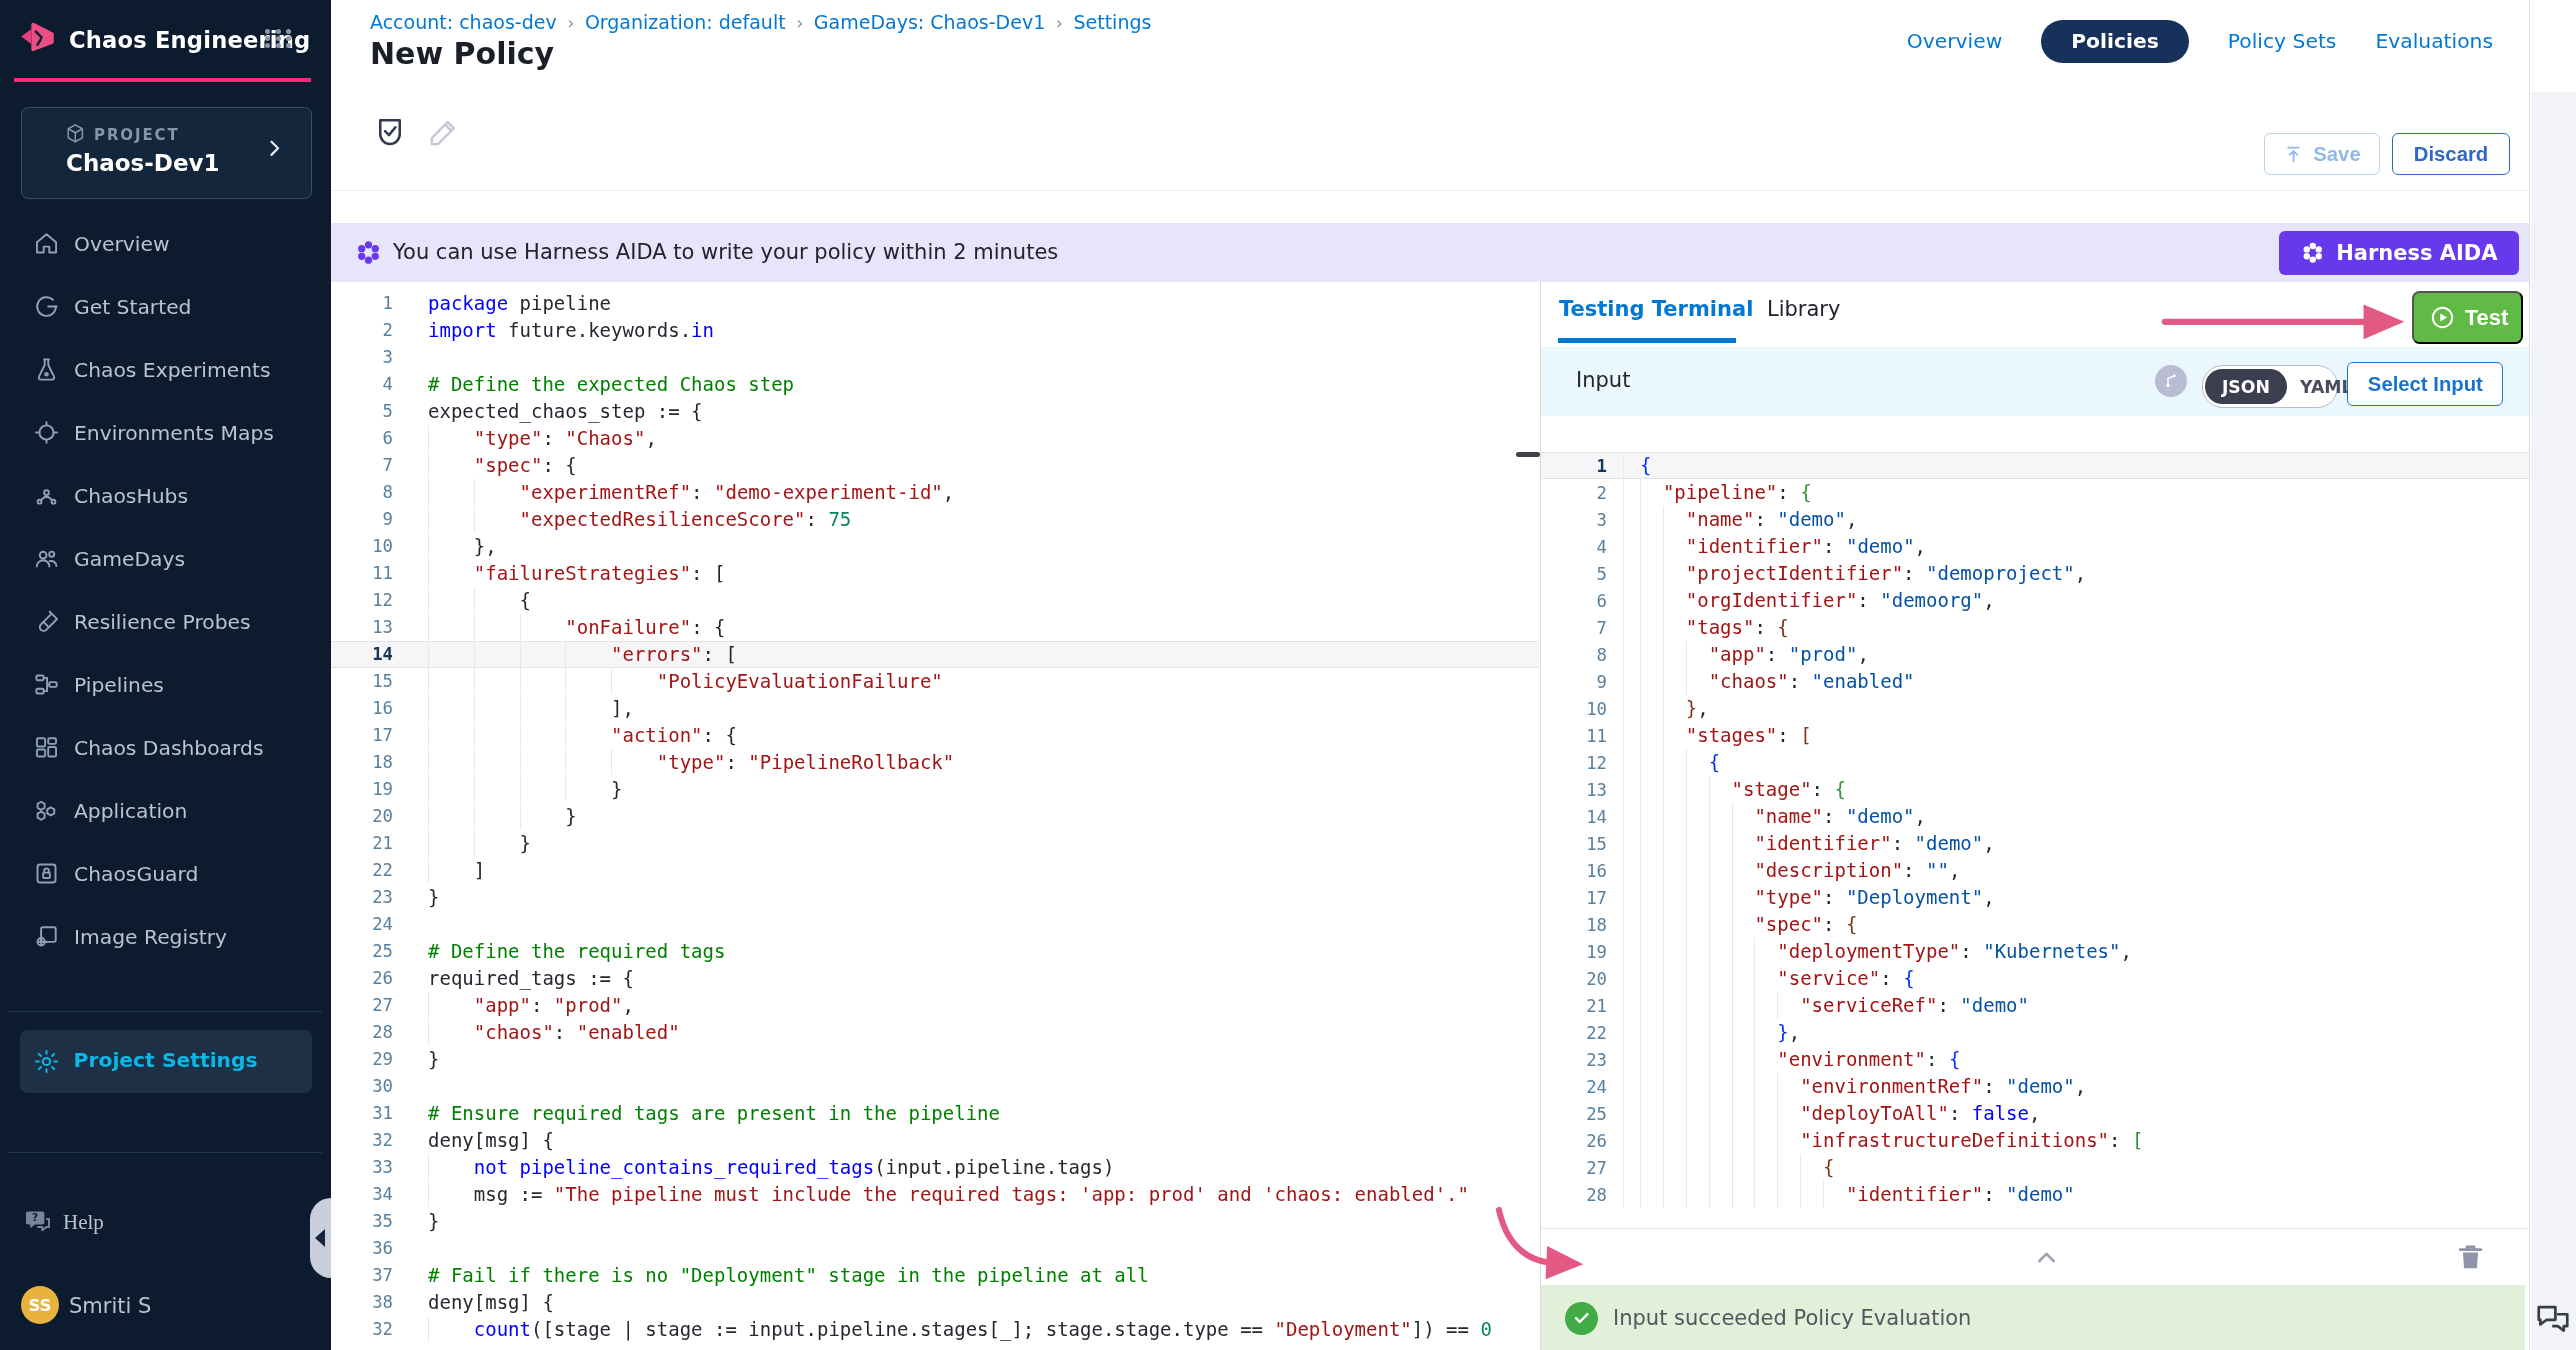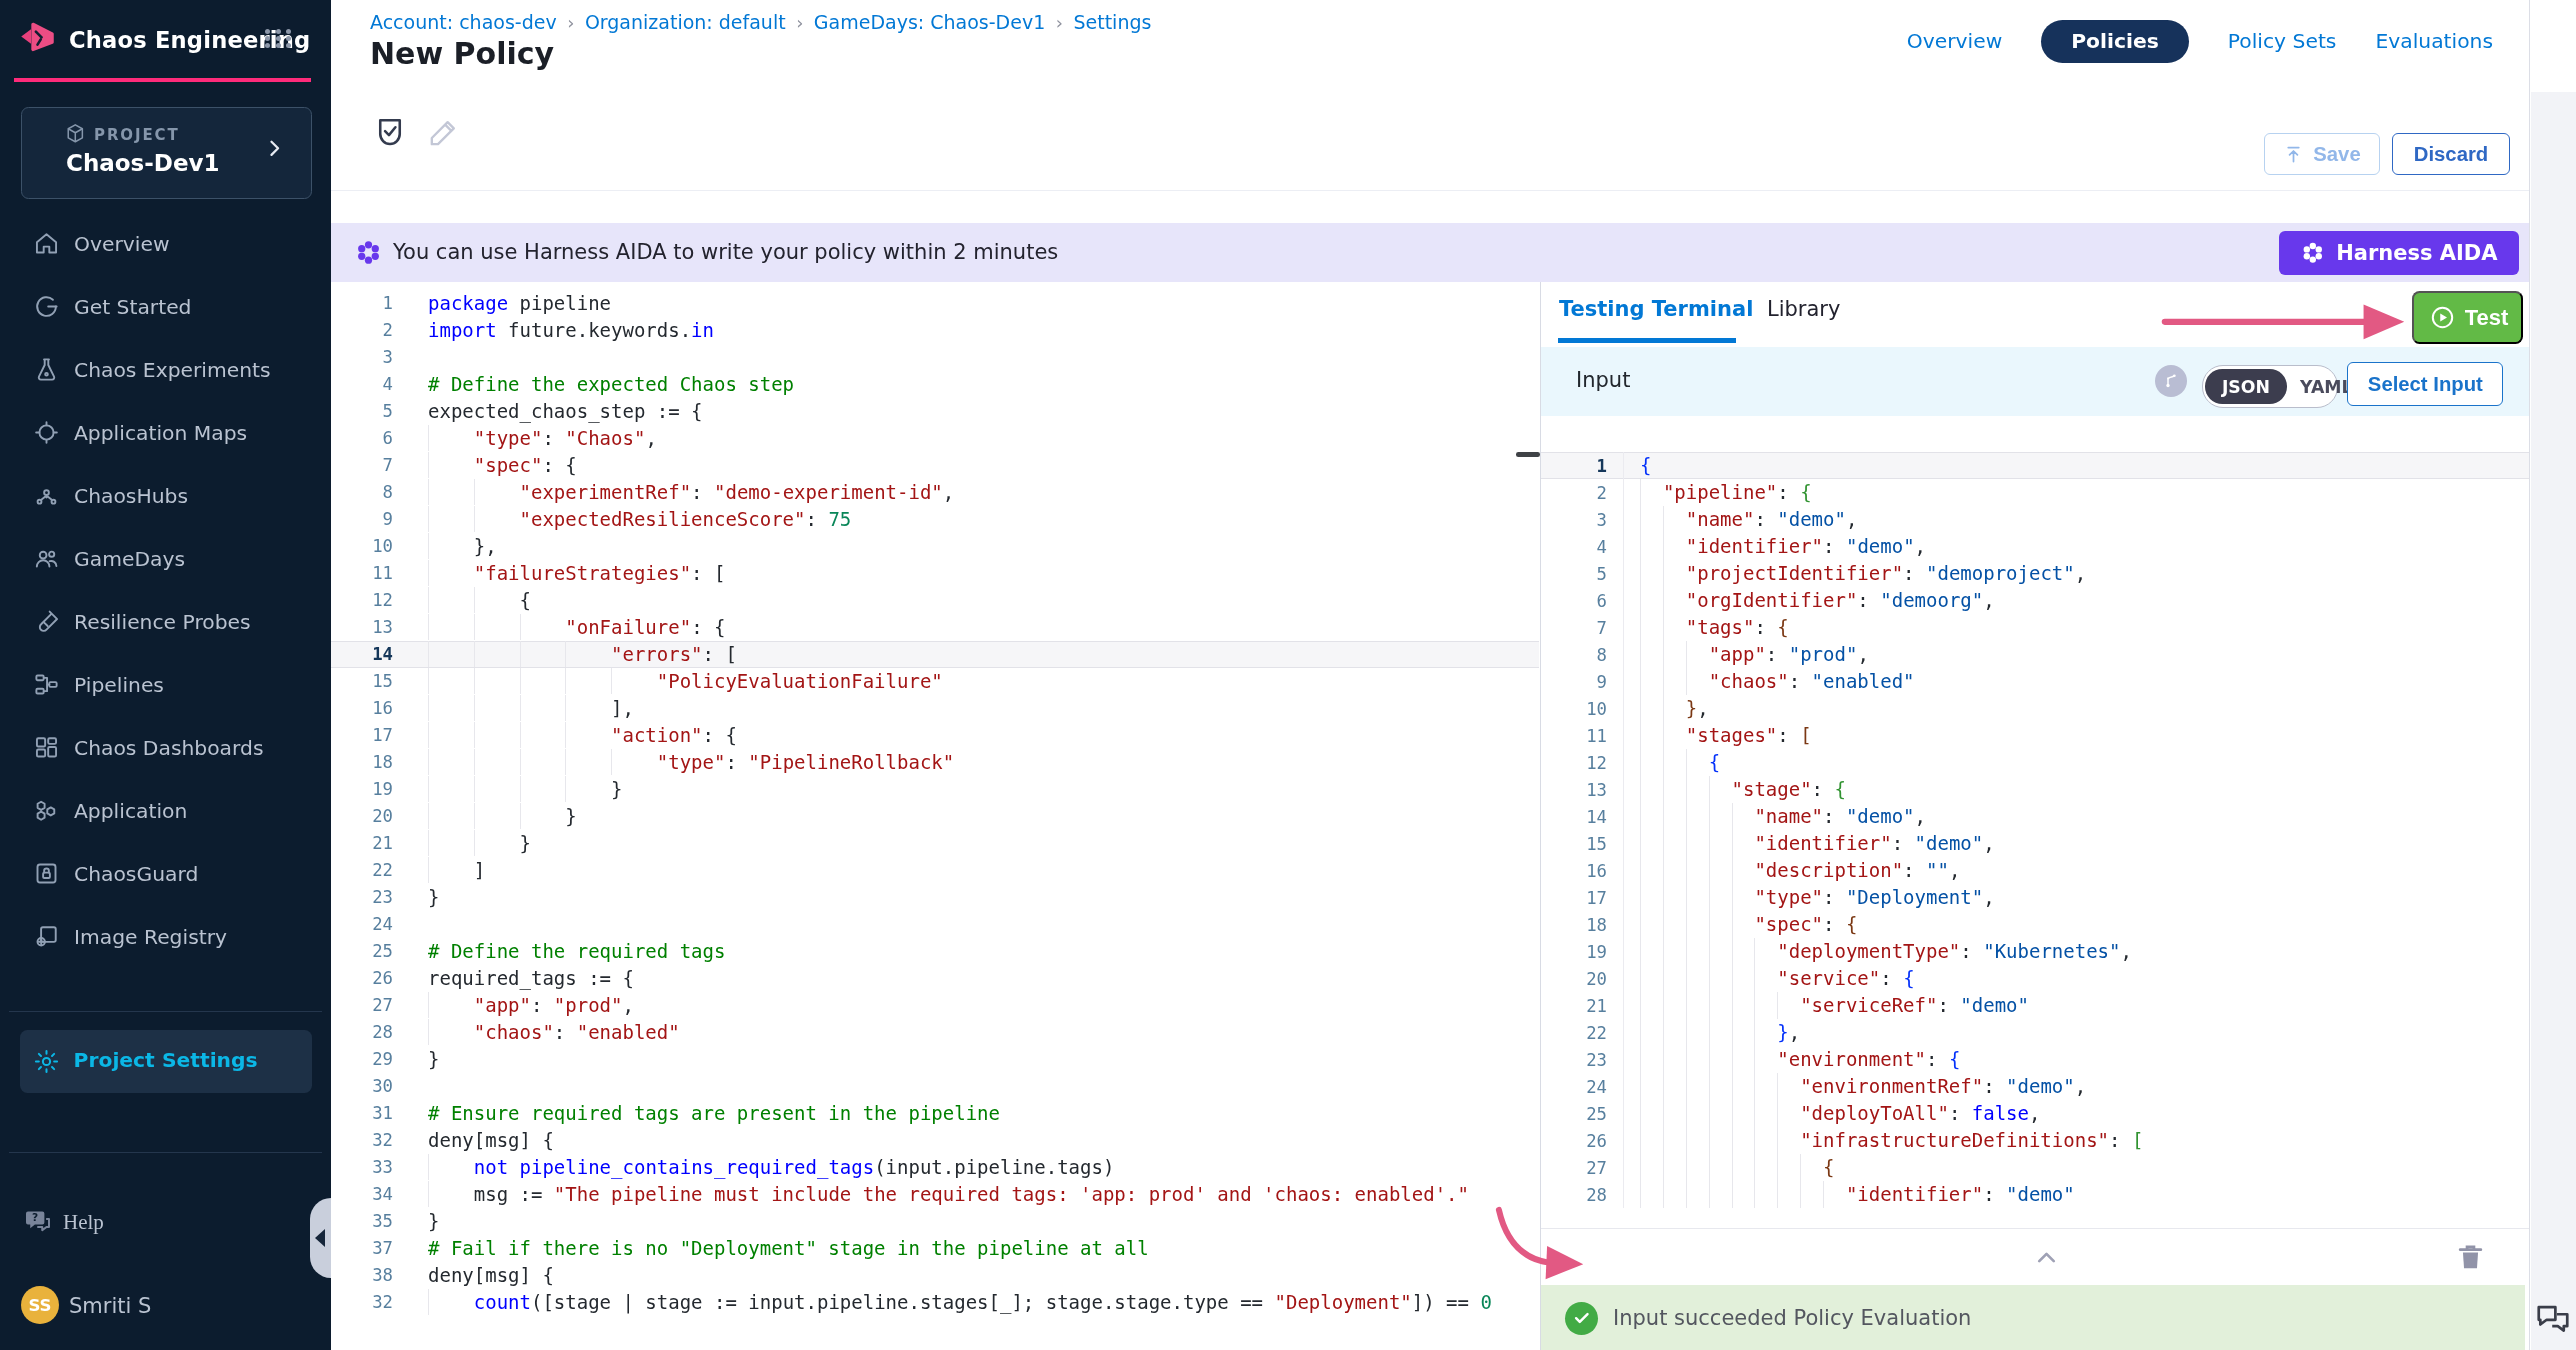--- a/index.html
+++ b/index.html
@@ -195,21 +195,21 @@
           </span>
           <span class="mi-label">Chaos Experiments</span>
         </div>
         <div class="menu-item">
           <span class="mi-icon">
             <svg width="27" height="27" viewBox="0 0 24 24" fill="none" stroke="currentColor" stroke-width="1.7" stroke-linecap="round" stroke-linejoin="round">
               <circle cx="12" cy="12" r="6.3"></circle>
               <path d="M12 2.8v2.9M12 18.3v2.9M2.8 12h2.9M18.3 12h2.9"></path>
             </svg>
           </span>
-          <span class="mi-label">Application Maps</span>
+          <span class="mi-label">Environments Maps</span>
         </div>
         <div class="menu-item">
           <span class="mi-icon">
             <svg width="27" height="27" viewBox="0 0 24 24" fill="none" stroke="currentColor" stroke-width="1.7" stroke-linecap="round" stroke-linejoin="round">
               <circle cx="12" cy="9.5" r="2.1"></circle>
               <circle cx="5.8" cy="17.5" r="1.7"></circle>
               <circle cx="18.2" cy="17.5" r="1.7"></circle>
               <path d="M12 11.6v2.2M10.7 13.2l-3.6 2.9M13.3 13.2l3.6 2.9"></path>
             </svg>
           </span>
@@ -528,20 +528,24 @@
       </div>
       <div class="crow" style="height: 27px;">
         <div class="gut">34</div>
         <div class="ctext"><i class="guide" style="left:0ch"></i><span style="color:#24292F">    msg := <span style="color:#A31515">"The pipeline must include the required tags: 'app: prod' and 'chaos: enabled'."</span></span></div>
       </div>
       <div class="crow" style="height: 27px;">
         <div class="gut">35</div>
         <div class="ctext"><span style="color:#24292F">}</span></div>
       </div>
       <div class="crow" style="height: 27px;">
+        <div class="gut">36</div>
+        <div class="ctext"><span style="color:#24292F"></span></div>
+      </div>
+      <div class="crow" style="height: 27px;">
         <div class="gut">37</div>
         <div class="ctext"><span style="color:#24292F"><span style="color:#008000"># Fail if there is no "Deployment" stage in the pipeline at all</span></span></div>
       </div>
       <div class="crow" style="height: 27px;">
         <div class="gut">38</div>
         <div class="ctext"><span style="color:#24292F">deny[msg] {</span></div>
       </div>
       <div class="crow" style="height: 27px;">
         <div class="gut">32</div>
         <div class="ctext"><i class="guide" style="left:0ch"></i><span style="color:#24292F">    <span style="color:#0000FF">count</span>([stage | stage := input.pipeline.stages[_]; stage.stage.type == <span style="color:#A31515">"Deployment"</span>]) == <span style="color:#098658">0</span></span></div>

